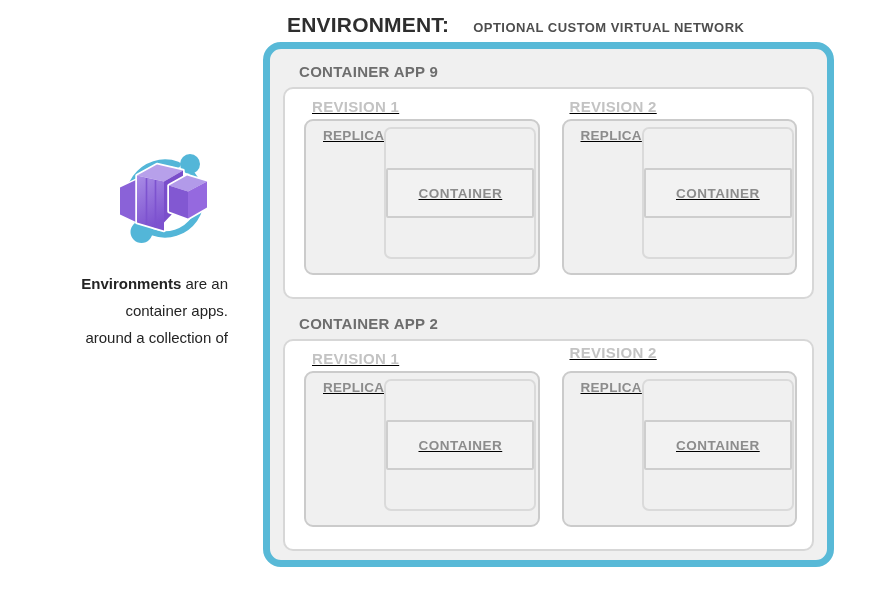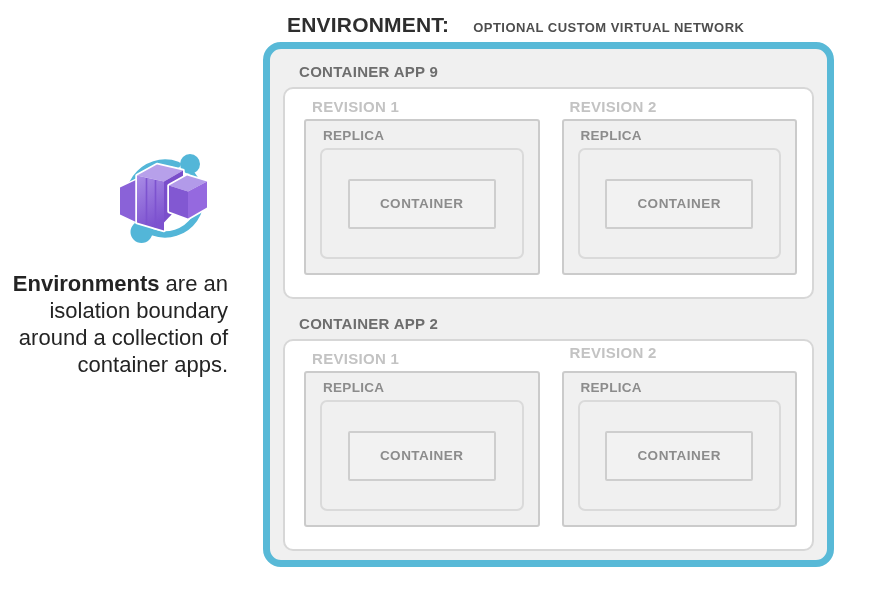--- a/index.html
+++ b/index.html
@@ -25,39 +25,39 @@
     border-radius: 18px;
     padding: 8px 13px 12px 13px;
   }
   .app-label { font-size: 15px; font-weight: 700; color: #6d6d6d; letter-spacing: 0.3px; margin: 6px 0 6px 16px; height: 18px; line-height: 18px; }
   .app-label.second { margin-top: 16px; }
   .app-box {
     background: #ffffff; border: 2px solid #d7d7d7; border-radius: 10px;
     height: 212px; padding: 8px 15px 22px 19px;
     display: flex; flex-direction: column;
   }
-  .rev-row { display: flex; gap: 22px; flex: 1; min-height: 0; }
+  .rev-row { display: flex; gap: 22px; flex: 1; min-height: 0; text-decoration: underline; }
   .rev-col { flex: 1; display: flex; flex-direction: column; min-width: 0; }
   .rev-label { font-size: 15px; font-weight: 700; color: #c3c3c3; letter-spacing: 0.3px; margin: 0 0 3px 8px; height: 19px; line-height: 19px; }
   .rev-label.raised { transform: translateY(-6px); }
   .rev-box {
-    flex: 1; background: #f0f0f0; border: 2px solid #cbcbcb; border-radius: 3px;
-    padding: 6px 14px 14px 14px; display: flex; flex-direction: column;
+    flex: 1; background: #f0f0f0; border: 2px solid #cbcbcb; border-radius: 9px;
+    padding: 6px 14px 14px 14px; display: flex; flex-direction: row;
   }
   .replica-label { font-size: 13.5px; font-weight: 700; color: #8c8c8c; letter-spacing: 0.3px; margin: 0 0 4px 3px; height: 17px; line-height: 17px; }
   .replica-box { flex: 1; border: 2px solid #dadada; border-radius: 7px; display: flex; align-items: center; justify-content: center; }
   .container-box { width: 148px; height: 50px; border: 2px solid #cecece; border-radius: 2px; background: #f2f2f2; display: flex; align-items: center; justify-content: center; }
   .container-label { font-size: 13.5px; font-weight: 700; color: #8c8c8c; letter-spacing: 0.5px; }
 
   
   .legend-icon { position: absolute; left: 117px; top: 149px; width: 96px; height: 99px; }
   .legend-icon svg { width: 100%; height: 100%; display: block; }
   .caption {
     position: absolute; left: 8px; top: 270px; width: 220px;
-    text-align: right; font-size: 22px; line-height: 27px; color: #242424;
+    text-align: right; font-size: 15px; line-height: 27px; color: #242424;
   }
   .caption b { font-weight: 700; }
 </style>
 </head>
 <body>
 
 <div class="stage">
 
   <div class="diagram-title">
     <span class="title-main">ENVIRONMENT:</span>
@@ -93,23 +93,22 @@
         <polygon points="52,35 70,25 90,31 90,57 71,68 52,61" fill="#ffffff" stroke="#ffffff" stroke-width="3.5"></polygon>
         <polygon points="52,35 70,25 90,31 71,41" fill="#b29ae9"></polygon>
         <polygon points="52,35 71,41 71,68 52,61" fill="#8258d2"></polygon>
         <polygon points="71,41 90,31 90,57 71,68" fill="#9569df"></polygon>
       </g>
     </svg>
   </div>
 
   <div class="caption">
     <div><b>Environments</b><span> are an</span></div>
-    <div>isolation boundary</div>
+    <div>container apps.</div>
     <div>around a collection of</div>
-    <div>container apps.</div>
   </div>
 
   <div class="env-box">
 
     <div class="app-label">CONTAINER APP 9</div>
     <div class="app-box">
       <div class="rev-row">
         <div class="rev-col">
           <div class="rev-label">REVISION 1</div>
           <div class="rev-box">

